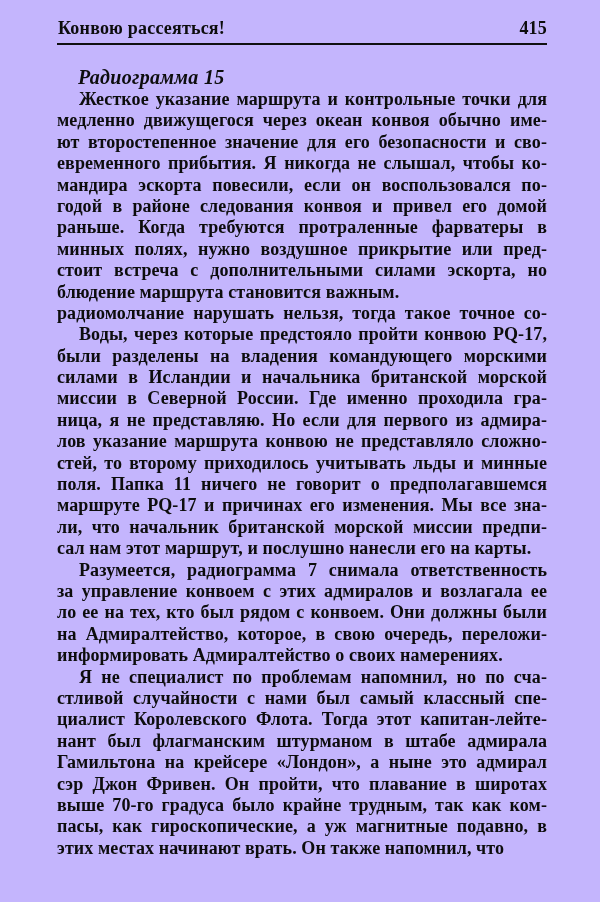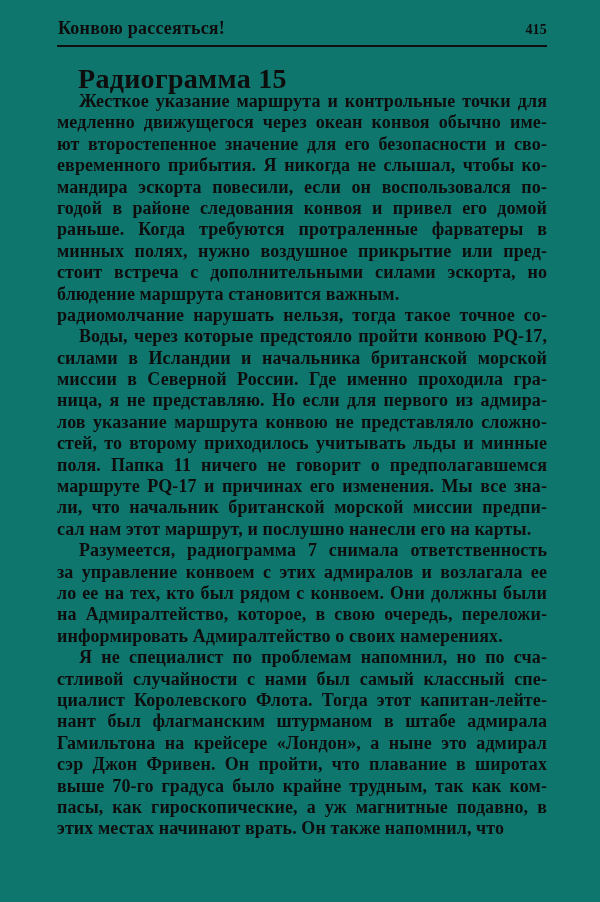--- a/index.html
+++ b/index.html
@@ -5,52 +5,53 @@
   * { margin: 0; padding: 0; box-sizing: border-box; }
   html, body { width: 600px; background: #ffffff; }
   body {
     font-family: "Liberation Serif", "DejaVu Serif", serif;
     color: #0d0d0d;
   }
   .page {
     position: relative;
     width: 600px;
     height: 902px;
-    background: #0f766e;
+    background: #c4b5fd;
     overflow: hidden;
   }
   .content {
     position: absolute;
     left: 57px;
     top: 18px;
     width: 490px;
   }
   .running-head {
     display: flex;
     justify-content: space-between;
     align-items: baseline;
     font-weight: bold;
     font-size: 18px;
     line-height: 20px;
     letter-spacing: 0.2px;
   }
   .running-head .title { padding-left: 1px; }
-  .running-head .pagenum { font-size: 14px; }
+  .running-head .pagenum { font-size: 18px; }
   .header-rule {
     margin-top: 5px;
     height: 0;
     border-bottom: 2.5px solid #101010;
   }
   .section-heading {
     margin-top: 20px;
     padding-left: 21px;
     font-weight: bold;
-    font-size: 28px;
+    font-size: 20px;
     line-height: 24px;
     letter-spacing: 0.3px;
+    font-style: italic;
   }
   .body-text {
     margin-top: 0;
     font-weight: bold;
     font-size: 18px;
     letter-spacing: 0.1px;
   }
   .body-text .line {
     height: 21.4px;
     line-height: 21.4px;
@@ -89,20 +90,21 @@
           <div class="line">мандира эскорта повесили, если он воспользовался по-</div>
           <div class="line">годой в районе следования конвоя и привел его домой</div>
           <div class="line">раньше. Когда требуются протраленные фарватеры в</div>
           <div class="line">минных полях, нужно воздушное прикрытие или пред-</div>
           <div class="line">стоит встреча с дополнительными силами эскорта, но</div>
           <div class="line last">блюдение маршрута становится важным.</div>
           <div class="line">радиомолчание нарушать нельзя, тогда такое точное со-</div>
         </div>
         <div>
           <div class="line first">Воды, через которые предстояло пройти конвою PQ-17,</div>
+          <div class="line">были разделены на владения командующего морскими</div>
           <div class="line">силами в Исландии и начальника британской морской</div>
           <div class="line">миссии в Северной России. Где именно проходила гра-</div>
           <div class="line">ница, я не представляю. Но если для первого из адмира-</div>
           <div class="line">лов указание маршрута конвою не представляло сложно-</div>
           <div class="line">стей, то второму приходилось учитывать льды и минные</div>
           <div class="line">поля. Папка 11 ничего не говорит о предполагавшемся</div>
           <div class="line">маршруте PQ-17 и причинах его изменения. Мы все зна-</div>
           <div class="line">ли, что начальник британской морской миссии предпи-</div>
           <div class="line last">сал нам этот маршрут, и послушно нанесли его на карты.</div>
         </div>

